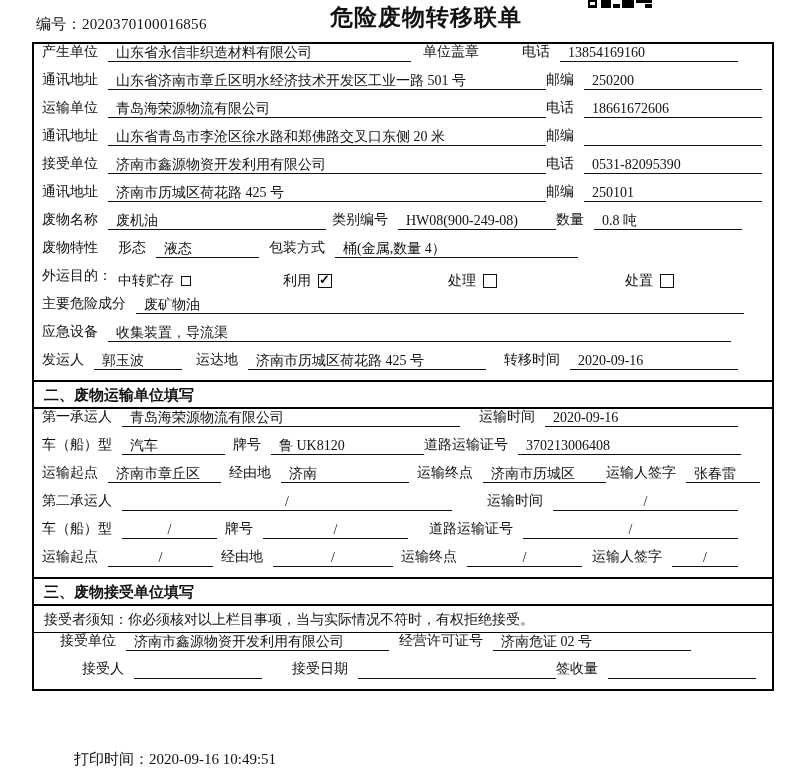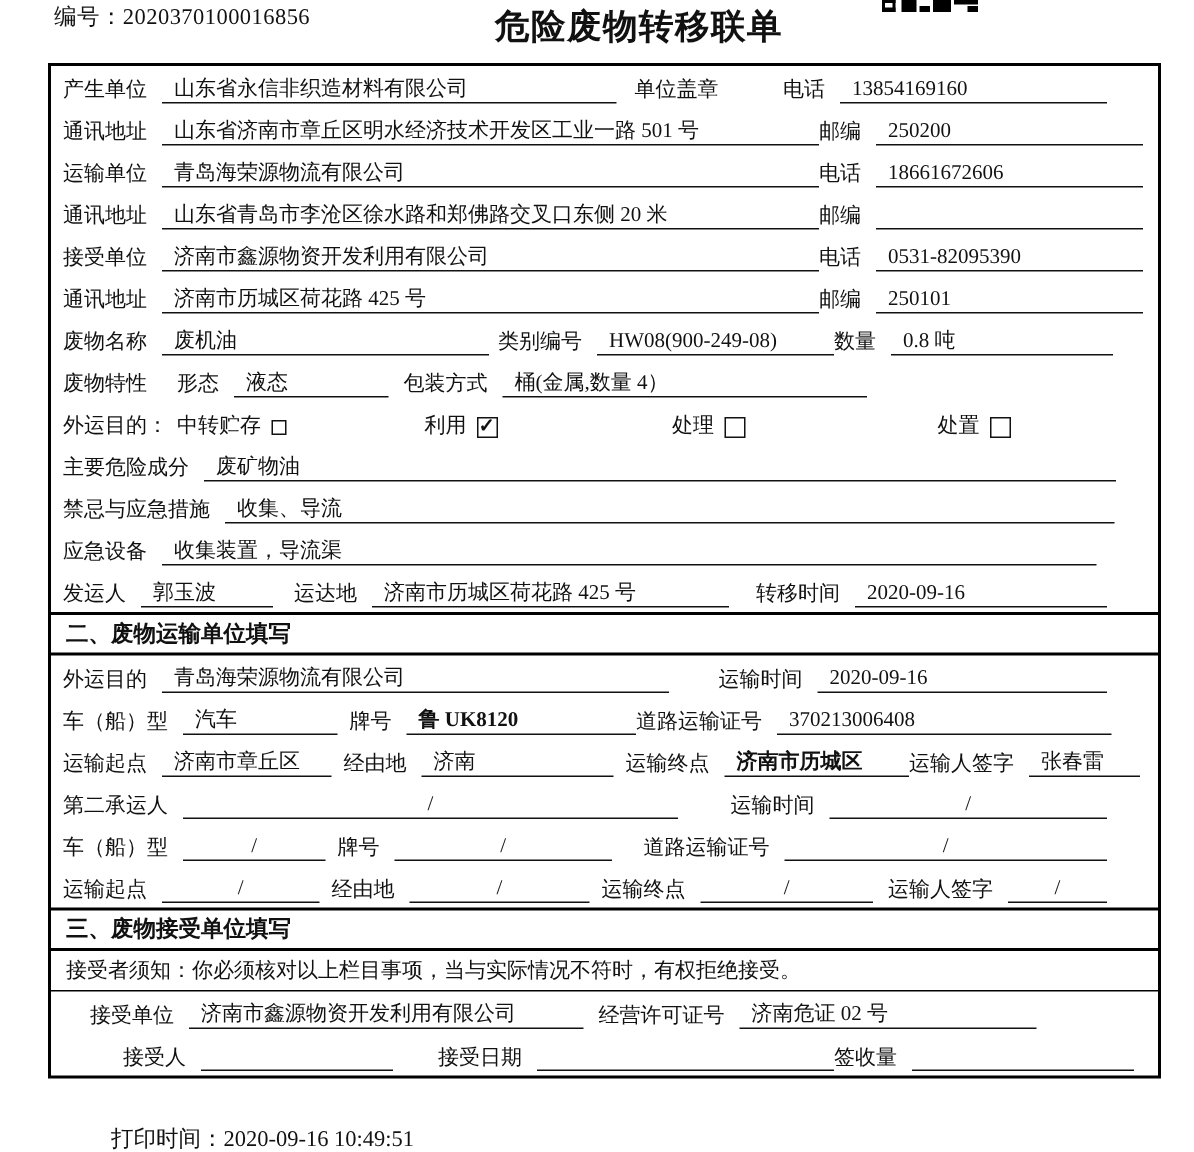--- a/index.html
+++ b/index.html
@@ -1,26 +1,26 @@
 <!DOCTYPE html>
 <html><head>
 <meta charset="utf-8">
 <style>
   html,body{margin:0;padding:0;background:#fff;}
   .page{position:relative;width:796px;height:768px;background:#fff;
         font-family:"Liberation Serif","DejaVu Serif",serif;color:#111;overflow:hidden;}
   .hdr{position:relative;height:40px;}
-  .serial{position:absolute;left:36px;top:2px;font-size:15px;letter-spacing:.3px;}
+  .serial{position:absolute;left:36px;top:15px;font-size:15px;letter-spacing:.3px;}
   .title{position:absolute;left:330px;top:2px;font-size:23px;font-weight:bold;letter-spacing:1px;}
   .qr{position:absolute;left:588px;top:0;}
   .form{position:absolute;left:32px;top:42px;width:738px;border:2px solid #000;background:#fff;}
   .sec-h{font-size:15px;font-weight:bold;padding:4px 10px 3px 10px;border-bottom:2px solid #000;line-height:18px;}
   .sec-h.bt{border-top:2px solid #000;}
   .notice{font-size:14px;padding:5px 10px 4px 10px;border-bottom:1.5px solid #000;line-height:17px;}
-  .row{display:flex;align-items:flex-end;height:25px;padding:0 34px 3px 8px;font-size:14px;white-space:nowrap;}
+  .row{display:flex;height:25px;padding:0 34px 3px 8px;font-size:14px;white-space:nowrap;}
   .lbl{flex:none;margin-right:10px;line-height:16px;}
   .val{flex:none;border-bottom:1px solid #111;height:17px;line-height:17px;padding-left:8px;overflow:hidden;}
   .val.c{text-align:center;padding-left:0;}
   .plain{flex:none;line-height:16px;}
   .push{margin-left:auto !important;}
   .cbf{flex:none;display:flex;align-items:center;line-height:16px;}
   .box{display:inline-block;width:12px;height:12px;border:1px solid #111;margin-left:7px;
        position:relative;background:#fff;}
   .box.small{width:8px;height:8px;}
   .box.checked::after{content:"✓";position:absolute;left:0px;top:-3px;font-size:13px;font-weight:bold;}
@@ -116,57 +116,53 @@
         <span class="cbf" style="margin-left: 128px;">
           <span>处置</span>
           <span class="box"></span>
         </span>
       </div>
       <div class="row">
         <span class="lbl">主要危险成分</span>
         <span class="val" style="width: 600px;">废矿物油</span>
       </div>
       <div class="row">
-        <span class="lbl">禁忌与应急措施</span>
-        <span class="val" style="width: 585px;">收集、导流</span>
-      </div>
-      <div class="row">
         <span class="lbl">应急设备</span>
         <span class="val" style="width: 615px;">收集装置，导流渠</span>
       </div>
       <div class="row">
         <span class="lbl">发运人</span>
         <span class="val" style="width: 80px;">郭玉波</span>
         <span class="lbl" style="margin-left: 14px;">运达地</span>
         <span class="val" style="width: 230px;">济南市历城区荷花路 425 号</span>
         <span class="lbl push">转移时间</span>
         <span class="val" style="width: 160px;">2020-09-16</span>
       </div>
       <div class="sec-h bt">二、废物运输单位填写</div>
       <div class="row">
-        <span class="lbl">外运目的</span>
+        <span class="lbl">第一承运人</span>
         <span class="val" style="width: 330px;">青岛海荣源物流有限公司</span>
         <span class="lbl push">运输时间</span>
         <span class="val" style="width: 185px;">2020-09-16</span>
       </div>
       <div class="row">
         <span class="lbl">车（船）型</span>
         <span class="val" style="width: 95px;">汽车</span>
         <span class="lbl" style="margin-left: 8px;">牌号</span>
-        <span class="val" style="width: 145px; font-weight: bold;">鲁 UK8120</span>
+        <span class="val" style="width: 145px;">鲁 UK8120</span>
         <span class="lbl push">道路运输证号</span>
         <span class="val" style="width: 215px;">370213006408</span>
       </div>
       <div class="row">
         <span class="lbl">运输起点</span>
         <span class="val" style="width: 105px;">济南市章丘区</span>
         <span class="lbl" style="margin-left: 8px;">经由地</span>
         <span class="val" style="width: 120px;">济南</span>
         <span class="lbl" style="margin-left: 8px;">运输终点</span>
-        <span class="val" style="width: 115px; font-weight: bold;">济南市历城区</span>
+        <span class="val" style="width: 115px;">济南市历城区</span>
         <span class="lbl push">运输人签字</span>
         <span class="val" style="width: 66px;">张春雷</span>
       </div>
       <div class="row">
         <span class="lbl">第二承运人</span>
         <span class="val c" style="width: 330px;">/</span>
         <span class="lbl push">运输时间</span>
         <span class="val c" style="width: 185px;">/</span>
       </div>
       <div class="row">

